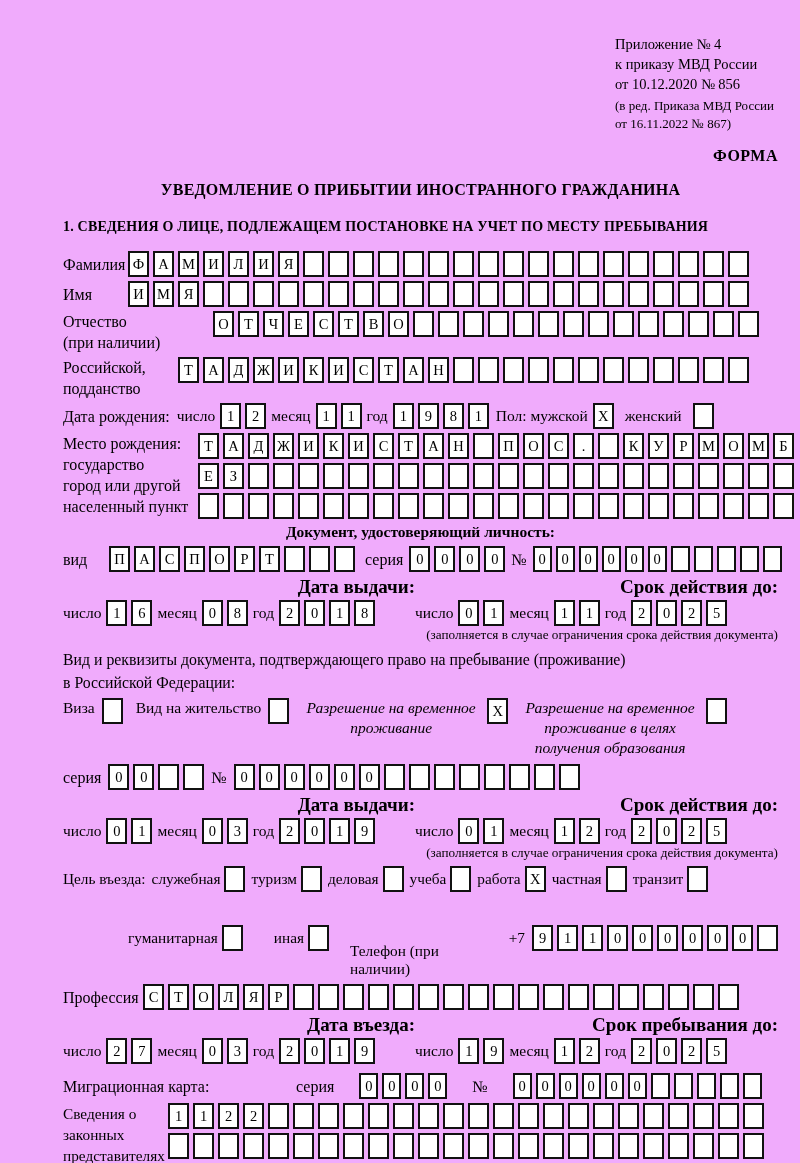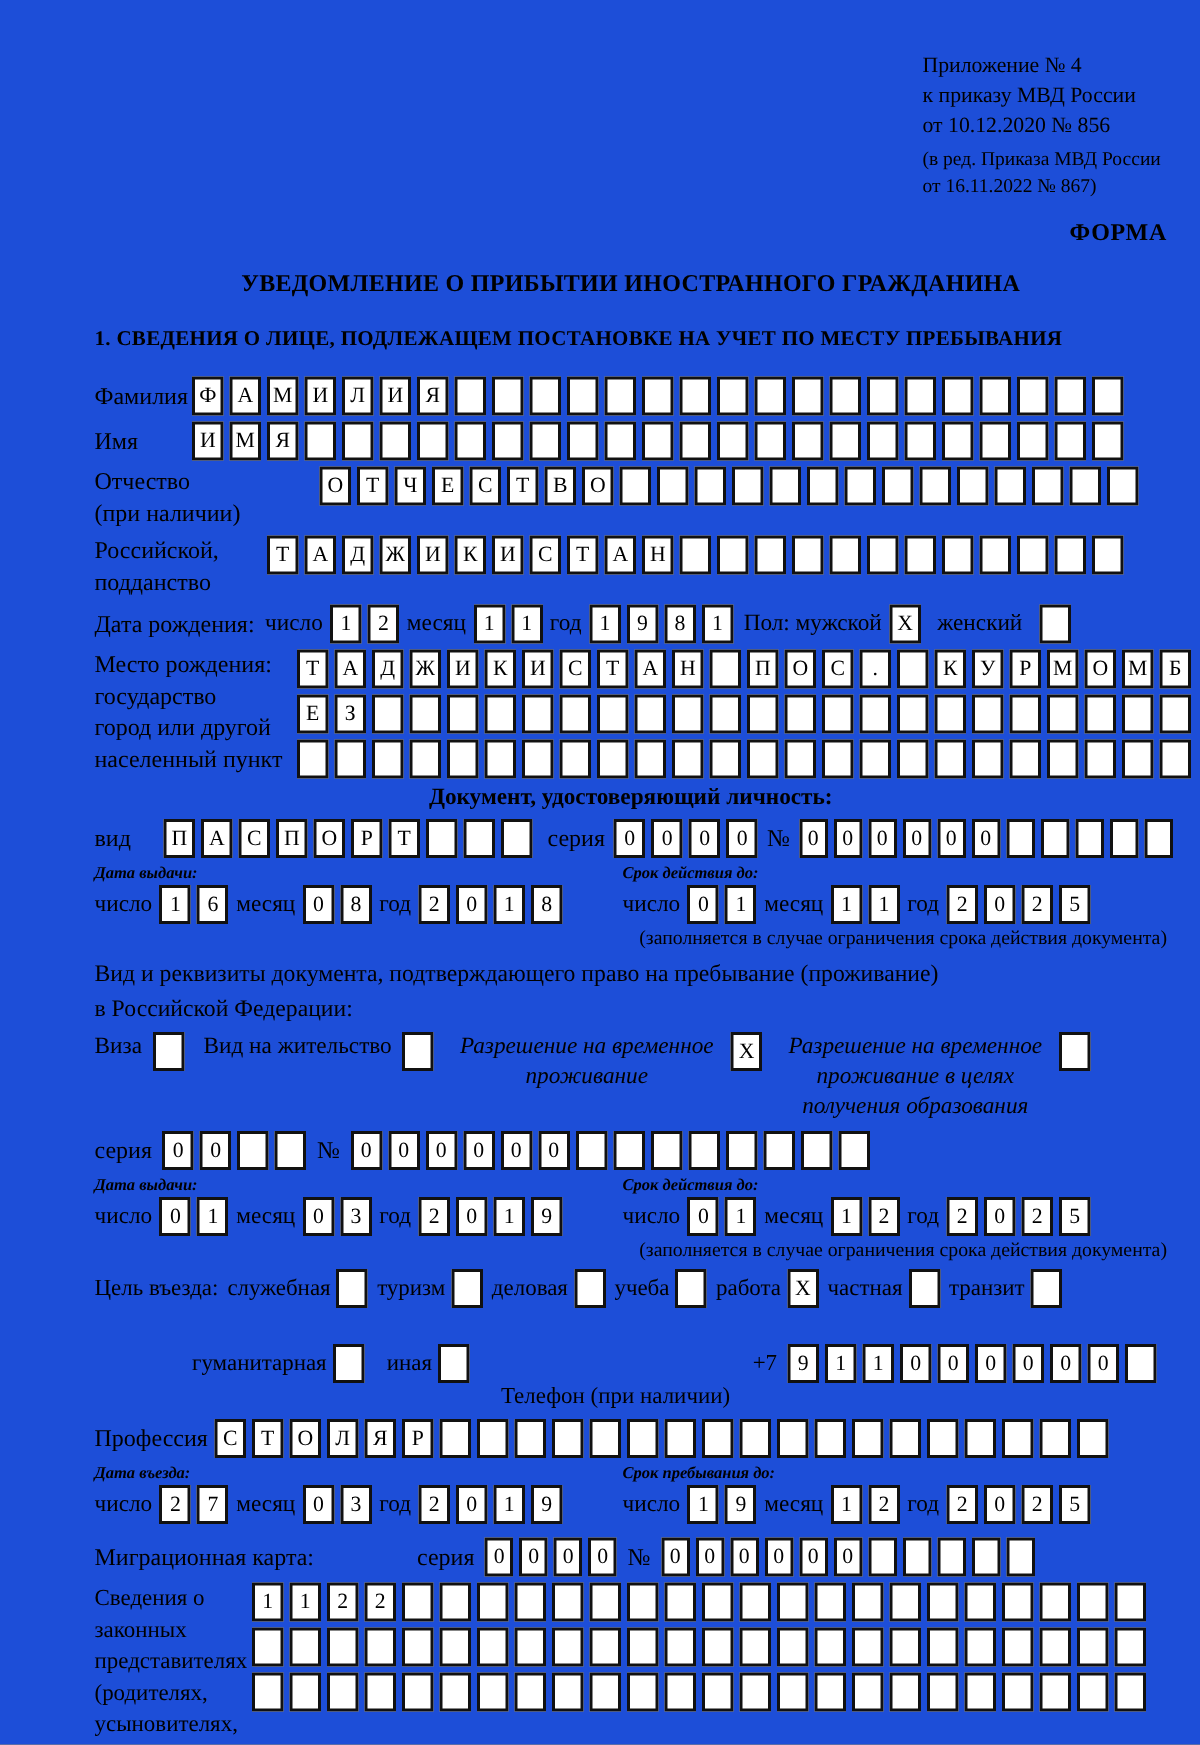--- a/index.html
+++ b/index.html
@@ -1,17 +1,17 @@
 <!DOCTYPE html>
 <html><head>
 <meta charset="utf-8">
 <style>
   html,body{margin:0;padding:0;background:#888;}
   .page{
-    width:800px;height:1163px;box-sizing:border-box;background:#1d4ed8;
+    width:800px;height:1163px;box-sizing:border-box;background:#f0abfc;
     padding:34px 22px 16px 63px;overflow:hidden;position:relative;
     font-family:"Liberation Serif","DejaVu Serif",serif;font-size:16px;color:#000;
   }
   .hdr-block{margin-left:552px;font-size:14.5px;line-height:20px;}
   .hdr-amend{margin-left:552px;font-size:13px;line-height:18px;margin-top:3px;}
   .forma{ text-align:right;font-weight:bold;font-size:16px;margin-top:14px;letter-spacing:0.5px;}
   .title{text-align:center;font-weight:bold;font-size:16px;line-height:22px;margin-top:14px;letter-spacing:0.2px;}
   .title-underline{display:inline-block;width:58px;border-bottom:2px solid #000;height:14px;margin-left:10px;}
   .sect{font-weight:bold;font-size:14px;margin-top:18px;letter-spacing:0.2px;}
 
@@ -28,21 +28,21 @@
     display:flex;align-items:center;justify-content:center;
     font-size:14.5px;line-height:1;background:#fff;
   }
   .sm .cell{width:19px;}
   .stack{display:flex;flex-direction:column;gap:4px;}
 
   .dgroup{display:inline-flex;align-items:center;gap:5px;font-size:15.5px;white-space:nowrap;}
   .datesec{display:flex;margin:2px 0 1px;}
   .dcol-l{width:352px;display:flex;flex-direction:column;}
   .dcol-r{flex:1;display:flex;flex-direction:column;}
-  .dhead{text-align:left;font-size:11px;font-weight:bold;margin-bottom:2px;font-style:italic;}
+  .dhead{text-align:right;font-size:19px;font-weight:bold;margin-bottom:2px;}
   .note{font-size:13.2px;text-align:right;margin:1px 0 5px;}
   .doc-head{text-align:center;font-weight:bold;font-size:15.5px;margin:4px 0 5px;}
 
   .intro{font-size:15.8px;line-height:23px;margin-top:3px;}
   .opts{display:flex;align-items:flex-start;gap:13px;margin:4px 0 6px;}
   .opt{display:flex;align-items:flex-start;gap:7px;}
   .opt .txt{font-size:15.5px;line-height:20px;}
   .opt .txt.c{text-align:center;max-width:178px;font-style:italic;}
 
   .purposes{display:flex;align-items:center;flex-wrap:nowrap;gap:6px;font-size:15.3px;margin-bottom:6px;}
@@ -562,21 +562,21 @@
       </span>
     </div>
 
     <div class="phone-row indent65">
       <span class="pitem">
         <span>гуманитарная</span>
         <span class="cells">
             <span class="cell"></span>
           </span>
       </span>
-      <span class="pitem" style="margin-left:8px;">
+      <span class="pitem" style="margin-left:24px;">
         <span>иная</span>
         <span class="cells">
             <span class="cell"></span>
           </span>
       </span>
       <span style="margin-left:14px;margin-top:44px;">Телефон (при наличии)</span>
       <span style="margin-left:8px;">+7</span>
       <span class="cells">
           <span class="cell">9</span>
           <span class="cell">1</span>
@@ -663,21 +663,21 @@
               <span class="cell">0</span>
               <span class="cell">2</span>
               <span class="cell">5</span>
             </span>
         </div>
       </div>
     </div>
 
     <div class="gap8"></div>
 
-    <div class="row" style="gap:7px;">
+    <div class="row" style="gap:25px;">
       <span class="lbl" style="width:170px;">Миграционная карта:</span>
       <span class="lbl" style="margin-left:38px;">серия</span>
       <span class="cells sm">
           <span class="cell">0</span>
           <span class="cell">0</span>
           <span class="cell">0</span>
           <span class="cell">0</span>
         </span>
       <span class="lbl">№</span>
       <span class="cells sm">

